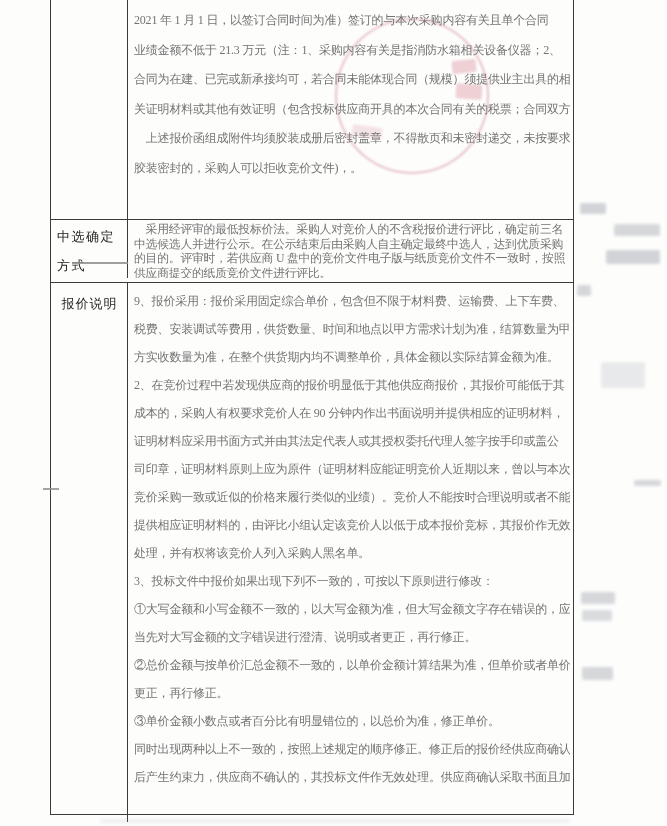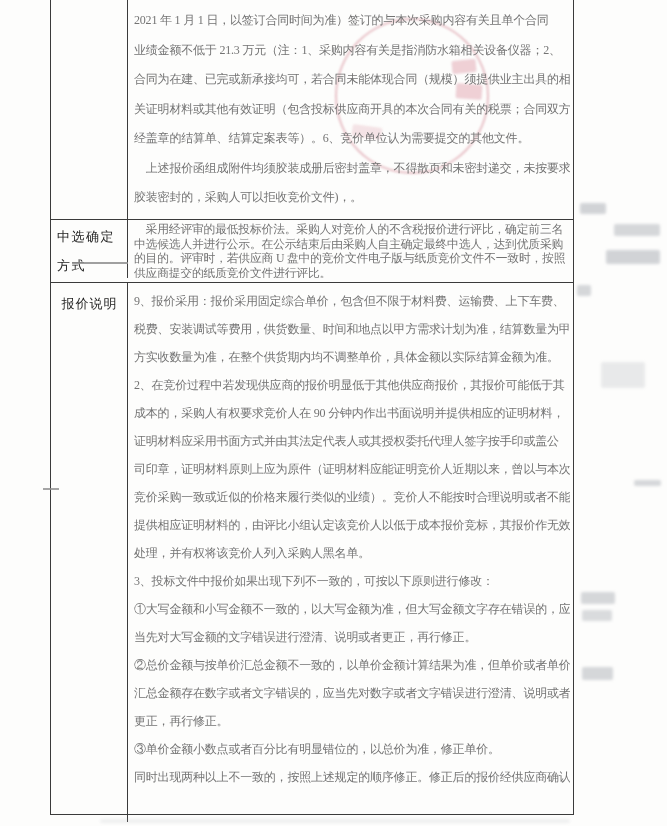--- a/index.html
+++ b/index.html
@@ -101,21 +101,20 @@
 
   <div class="doc-table">
 
     <div class="t-row row-cont">
       <div class="h-cell"></div>
       <div class="c-cell">
           <div class="content-line">2021 年 1 月 1 日，以签订合同时间为准）签订的与本次采购内容有关且单个合同</div>
           <div class="content-line">业绩金额不低于 21.3 万元（注：1、采购内容有关是指消防水箱相关设备仪器；2、</div>
           <div class="content-line">合同为在建、已完或新承接均可，若合同未能体现合同（规模）须提供业主出具的相</div>
           <div class="content-line">关证明材料或其他有效证明（包含投标供应商开具的本次合同有关的税票；合同双方</div>
-          <div class="content-line">经盖章的结算单、结算定案表等）。6、竞价单位认为需要提交的其他文件。</div>
           <div class="content-line">　上述报价函组成附件均须胶装成册后密封盖章，不得散页和未密封递交，未按要求</div>
           <div class="content-line">胶装密封的，采购人可以拒收竞价文件)，。</div>
         </div>
     </div>
 
     <div class="t-row row-mid bordered">
       <div class="h-cell">中选确定方式</div>
       <div class="c-cell">
           <div class="content-line">　采用经评审的最低投标价法。采购人对竞价人的不含税报价进行评比，确定前三名</div>
           <div class="content-line">中选候选人并进行公示。在公示结束后由采购人自主确定最终中选人，达到优质采购</div>
@@ -134,24 +133,24 @@
           <div class="content-line">成本的，采购人有权要求竞价人在 90 分钟内作出书面说明并提供相应的证明材料，</div>
           <div class="content-line">证明材料应采用书面方式并由其法定代表人或其授权委托代理人签字按手印或盖公</div>
           <div class="content-line">司印章，证明材料原则上应为原件（证明材料应能证明竞价人近期以来，曾以与本次</div>
           <div class="content-line">竞价采购一致或近似的价格来履行类似的业绩）。竞价人不能按时合理说明或者不能</div>
           <div class="content-line">提供相应证明材料的，由评比小组认定该竞价人以低于成本报价竞标，其报价作无效</div>
           <div class="content-line">处理，并有权将该竞价人列入采购人黑名单。</div>
           <div class="content-line">3、投标文件中报价如果出现下列不一致的，可按以下原则进行修改：</div>
           <div class="content-line">①大写金额和小写金额不一致的，以大写金额为准，但大写金额文字存在错误的，应</div>
           <div class="content-line">当先对大写金额的文字错误进行澄清、说明或者更正，再行修正。</div>
           <div class="content-line">②总价金额与按单价汇总金额不一致的，以单价金额计算结果为准，但单价或者单价</div>
-          <div class="content-line">汇总金额存在数字或者文字错误的，应当先对数字或者文字错误进行澄清、说明或者</div>
           <div class="content-line">更正，再行修正。</div>
           <div class="content-line">③单价金额小数点或者百分比有明显错位的，以总价为准，修正单价。</div>
           <div class="content-line">同时出现两种以上不一致的，按照上述规定的顺序修正。修正后的报价经供应商确认</div>
+          <div class="content-line">后产生约束力，供应商不确认的，其投标文件作无效处理。供应商确认采取书面且加</div>
         </div>
     </div>
 
   </div>
 
   <div class="pen-dash dash-shi"></div>
   <div class="pen-dash dash-left"></div>
 
   <div class="smudge sm1"></div>
   <div class="smudge sm2"></div>

